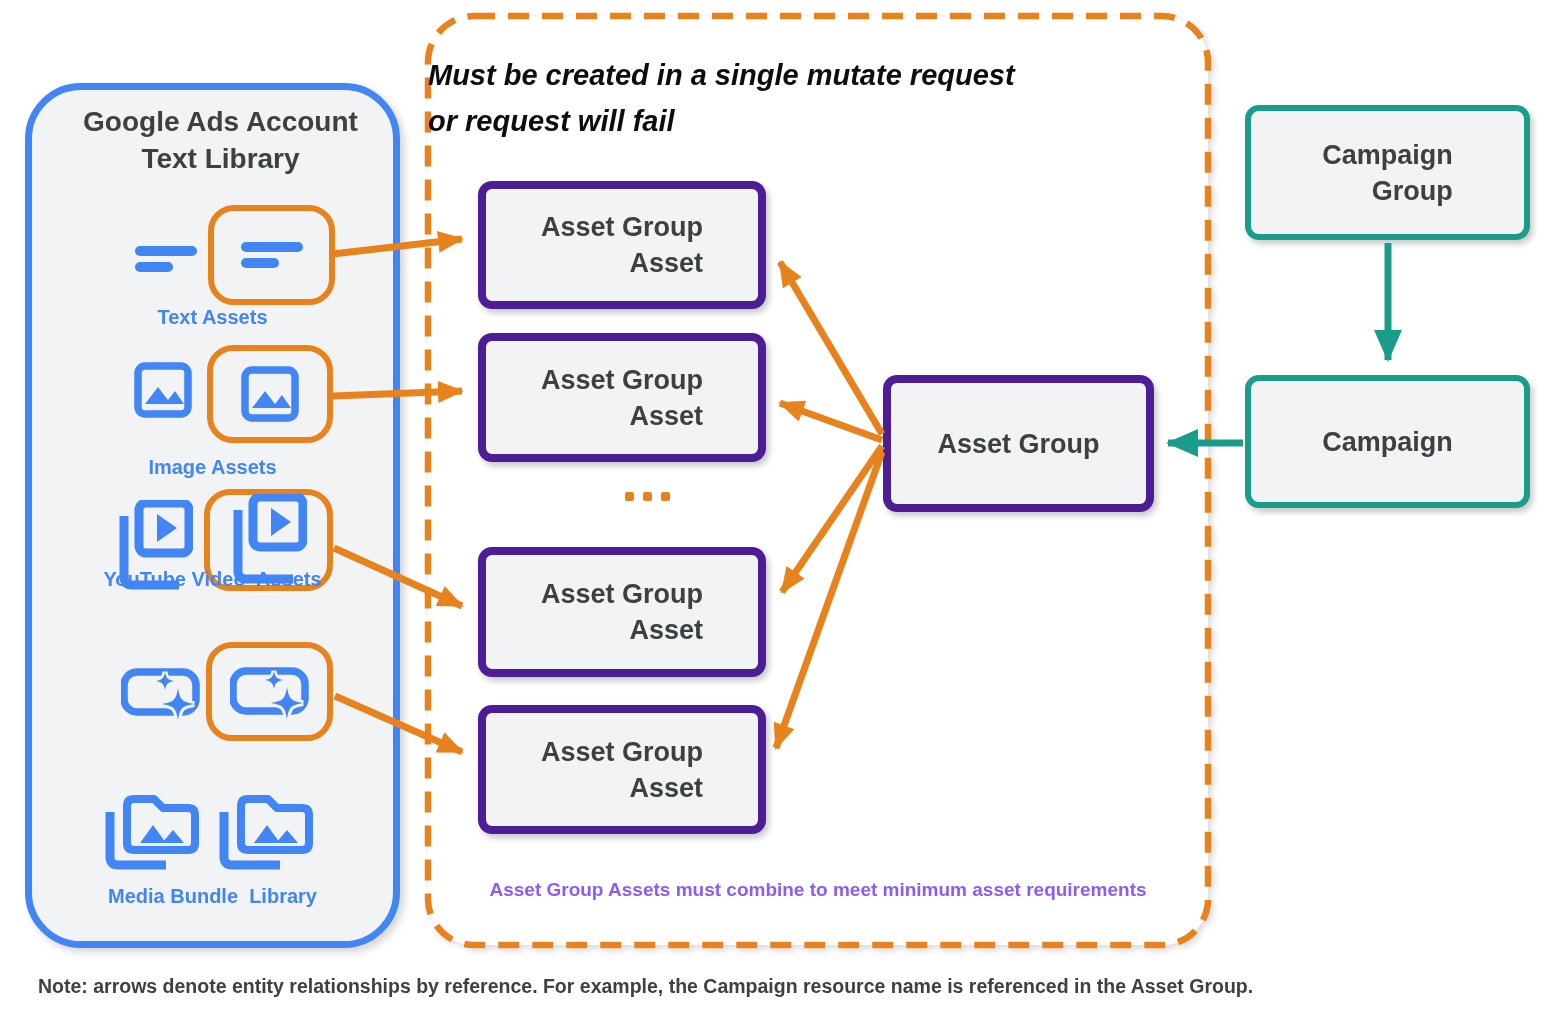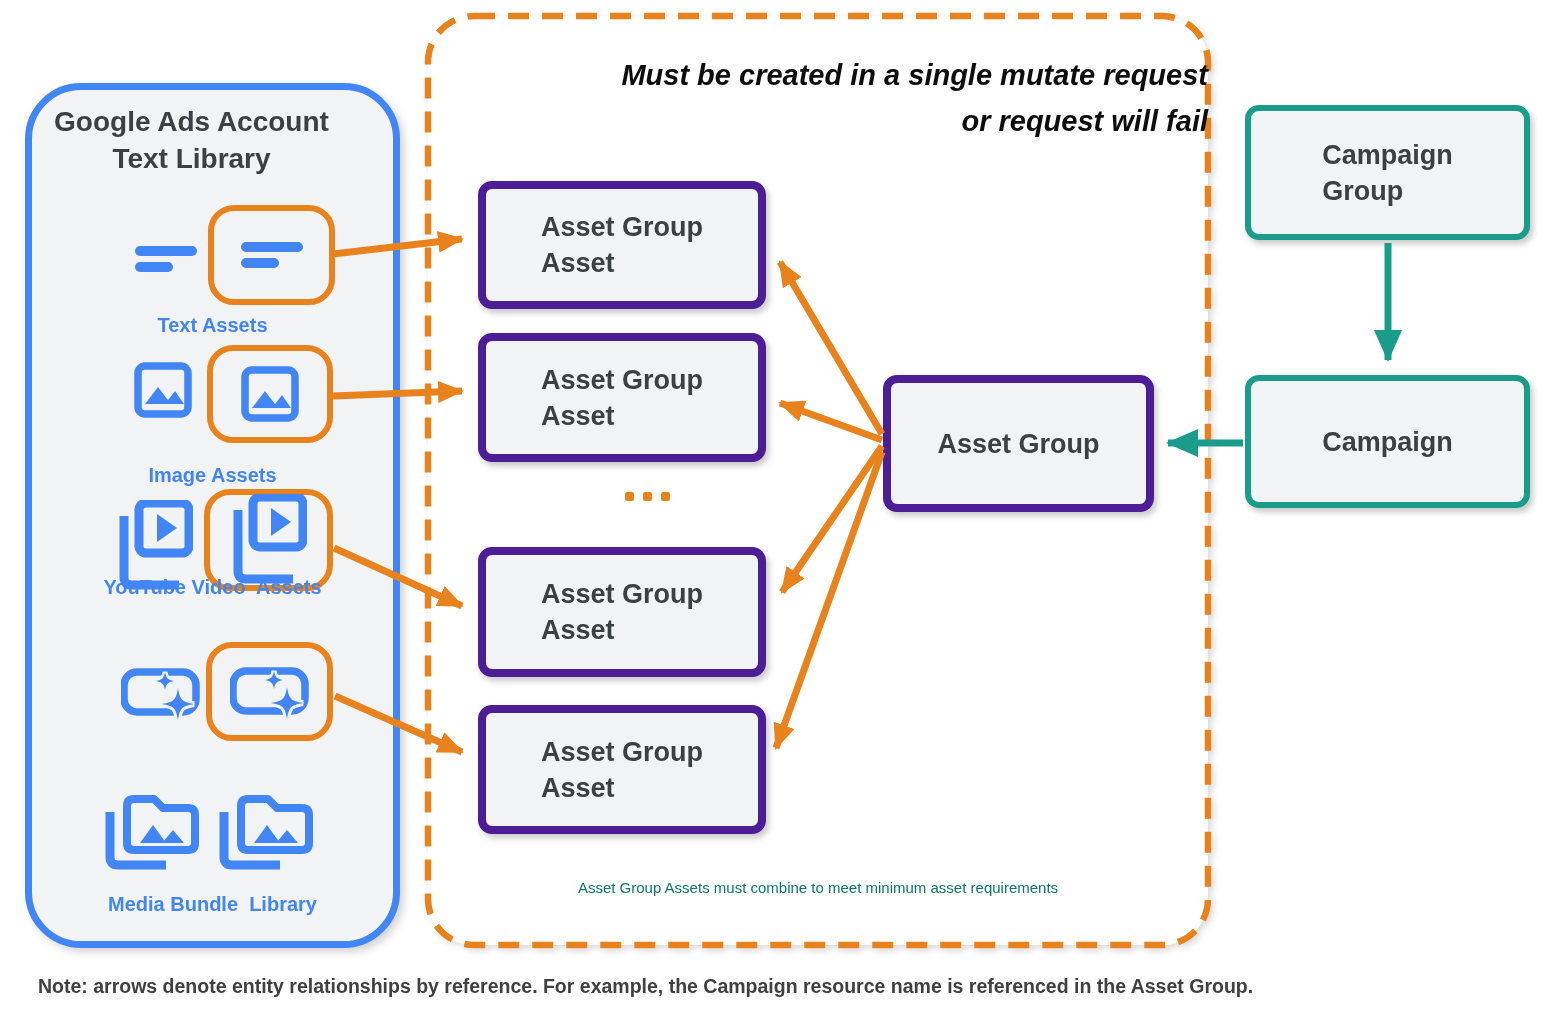--- a/index.html
+++ b/index.html
@@ -12,49 +12,49 @@
   #arrow-layer{z-index:5;}
 
   
   .library-panel{
     position:absolute;left:25px;top:83px;width:375px;height:865px;
     box-sizing:border-box;border:7px solid #4285F4;border-radius:56px;
     background:#F1F3F4;box-shadow:4px 4px 8px rgba(0,0,0,.18);z-index:1;
   }
   .library-title{
     position:absolute;left:25px;top:103px;width:333px;text-align:center;
-    font-weight:bold;font-size:28px;line-height:37px;color:#3C4043;z-index:2;
+    font-weight:bold;font-size:28px;line-height:37px;color:#3C4043;z-index:2;padding-left:29px;
   }
   .asset-label{
     position:absolute;left:25px;width:375px;text-align:center;
-    font-weight:bold;font-size:20px;color:#4285F4;z-index:2;white-space:pre;margin-top:8px;
+    font-weight:bold;font-size:20px;color:#4285F4;z-index:2;white-space:pre;
   }
   .icon-abs{position:absolute;z-index:2;}
   .orange-outline{
     position:absolute;box-sizing:border-box;border:6.5px solid #E8821D;
     border-radius:26px;display:flex;align-items:center;justify-content:center;z-index:2;
   }
 
   
   .node{
     position:absolute;box-sizing:border-box;border-radius:14px;background:#F1F3F4;
-    display:flex;align-items:center;justify-content:center;text-align:left;
+    display:flex;align-items:center;justify-content:center;text-align:right;
     font-weight:bold;font-size:27px;line-height:36px;color:#3C4043;
     box-shadow:3px 4px 6px rgba(0,0,0,.22);z-index:3;
   }
   .node-orange{border:8px solid #4c1d95;}
   .node-teal{border:6px solid #1A9C8B;}
 
   .mutate-title{
-    position:absolute;left:428px;top:52px;width:780px;text-align:right;
+    position:absolute;left:428px;top:52px;width:780px;text-align:left;
     font-weight:bold;font-style:italic;font-size:29px;line-height:46px;color:#0d0d0d;z-index:2;
   }
   .mutate-footnote{
     position:absolute;left:428px;top:879px;width:780px;text-align:center;
-    font-weight:normal;font-size:15px;color:#0f766e;z-index:2;
+    font-weight:bold;font-size:19px;color:#8b5cf6;z-index:2;
   }
   .ellipsis-dots{
     position:absolute;left:625px;top:492px;display:flex;gap:9px;z-index:2;
   }
   .ellipsis-dots i{display:block;width:9px;height:9px;background:#E8821D;border-radius:2px;}
 
   .bottom-note{
     position:absolute;left:38px;top:975px;width:1490px;
     font-weight:bold;font-size:19.5px;color:#404040;z-index:2;
   }

